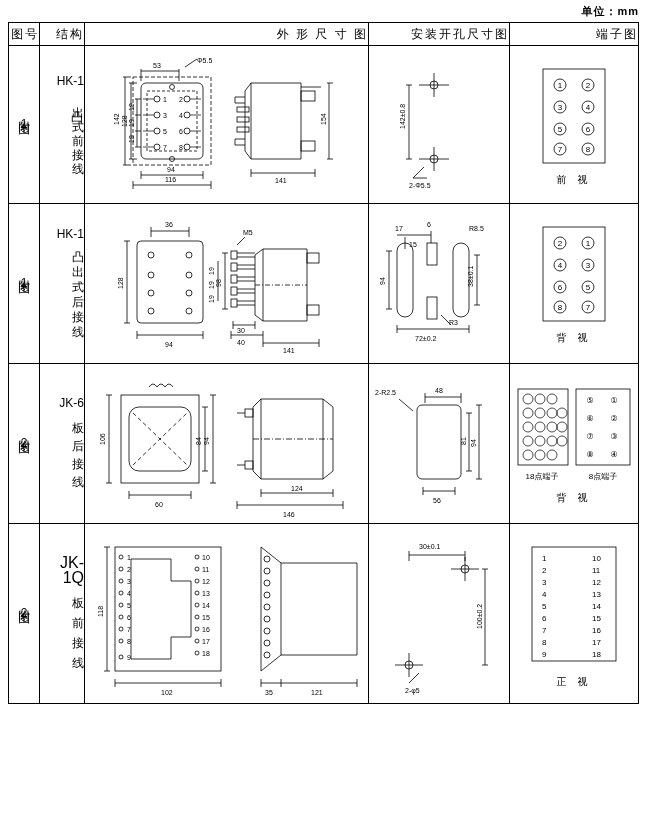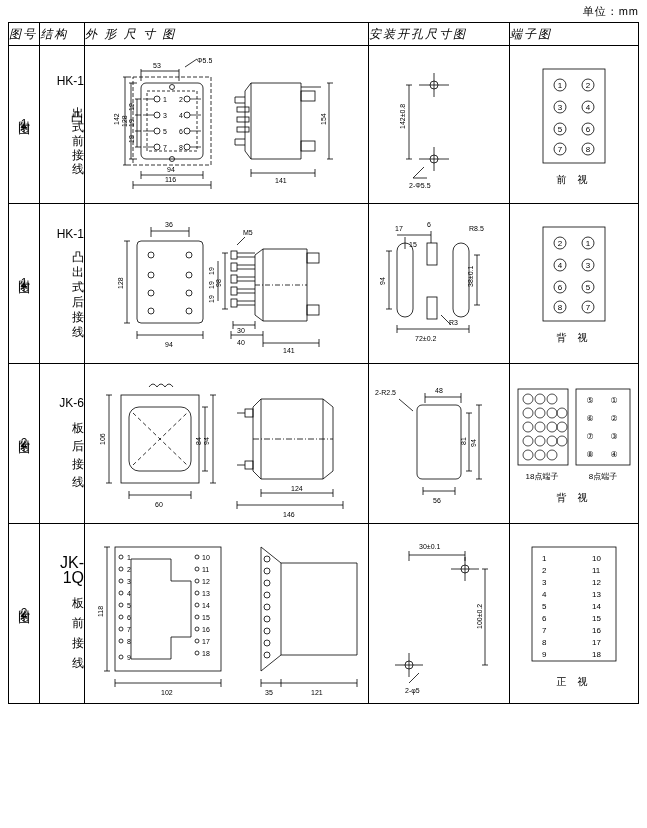--- a/index.html
+++ b/index.html
@@ -1,21 +1,21 @@
 <!DOCTYPE html>
 <html><head>
 <meta charset="utf-8">
 <style>
   html,body{margin:0;padding:0;background:#ffffff;}
   body{width:647px;height:828px;font-family:"Liberation Sans","DejaVu Sans",sans-serif;color:#000;}
   .page{position:relative;width:647px;height:828px;box-sizing:border-box;}
-  .unit{position:absolute;right:8px;top:4px;font-size:11px;letter-spacing:1px;}
+  .unit{position:absolute;right:8px;top:4px;font-size:11px;letter-spacing:1px;font-weight:bold;}
   table.main{position:absolute;left:8px;top:22px;border-collapse:collapse;width:631px;}
   table.main td,table.main th{border:1px solid #000;padding:0;margin:0;font-weight:normal;}
-  .hdr{height:22px;text-align:left;font-size:12px;letter-spacing:2px;font-style:italic;}
+  .hdr{height:22px;text-align:right;font-size:12px;letter-spacing:2px;}
   .c1{width:32px;}
   .c2{width:46px;}
   .c3{width:283px;}
   .c4{width:140px;}
   .c5{width:128px;}
   .vcell{text-align:center;font-size:12px;line-height:16px;}
   .vert{writing-mode:vertical-rl;text-orientation:upright;letter-spacing:3px;display:inline-block;}
   .struct{text-align:right;font-size:12px;line-height:15px;}
   .struct .top{font-family:"Liberation Sans",sans-serif;letter-spacing:0px;}
   .rowA{height:158px;}

